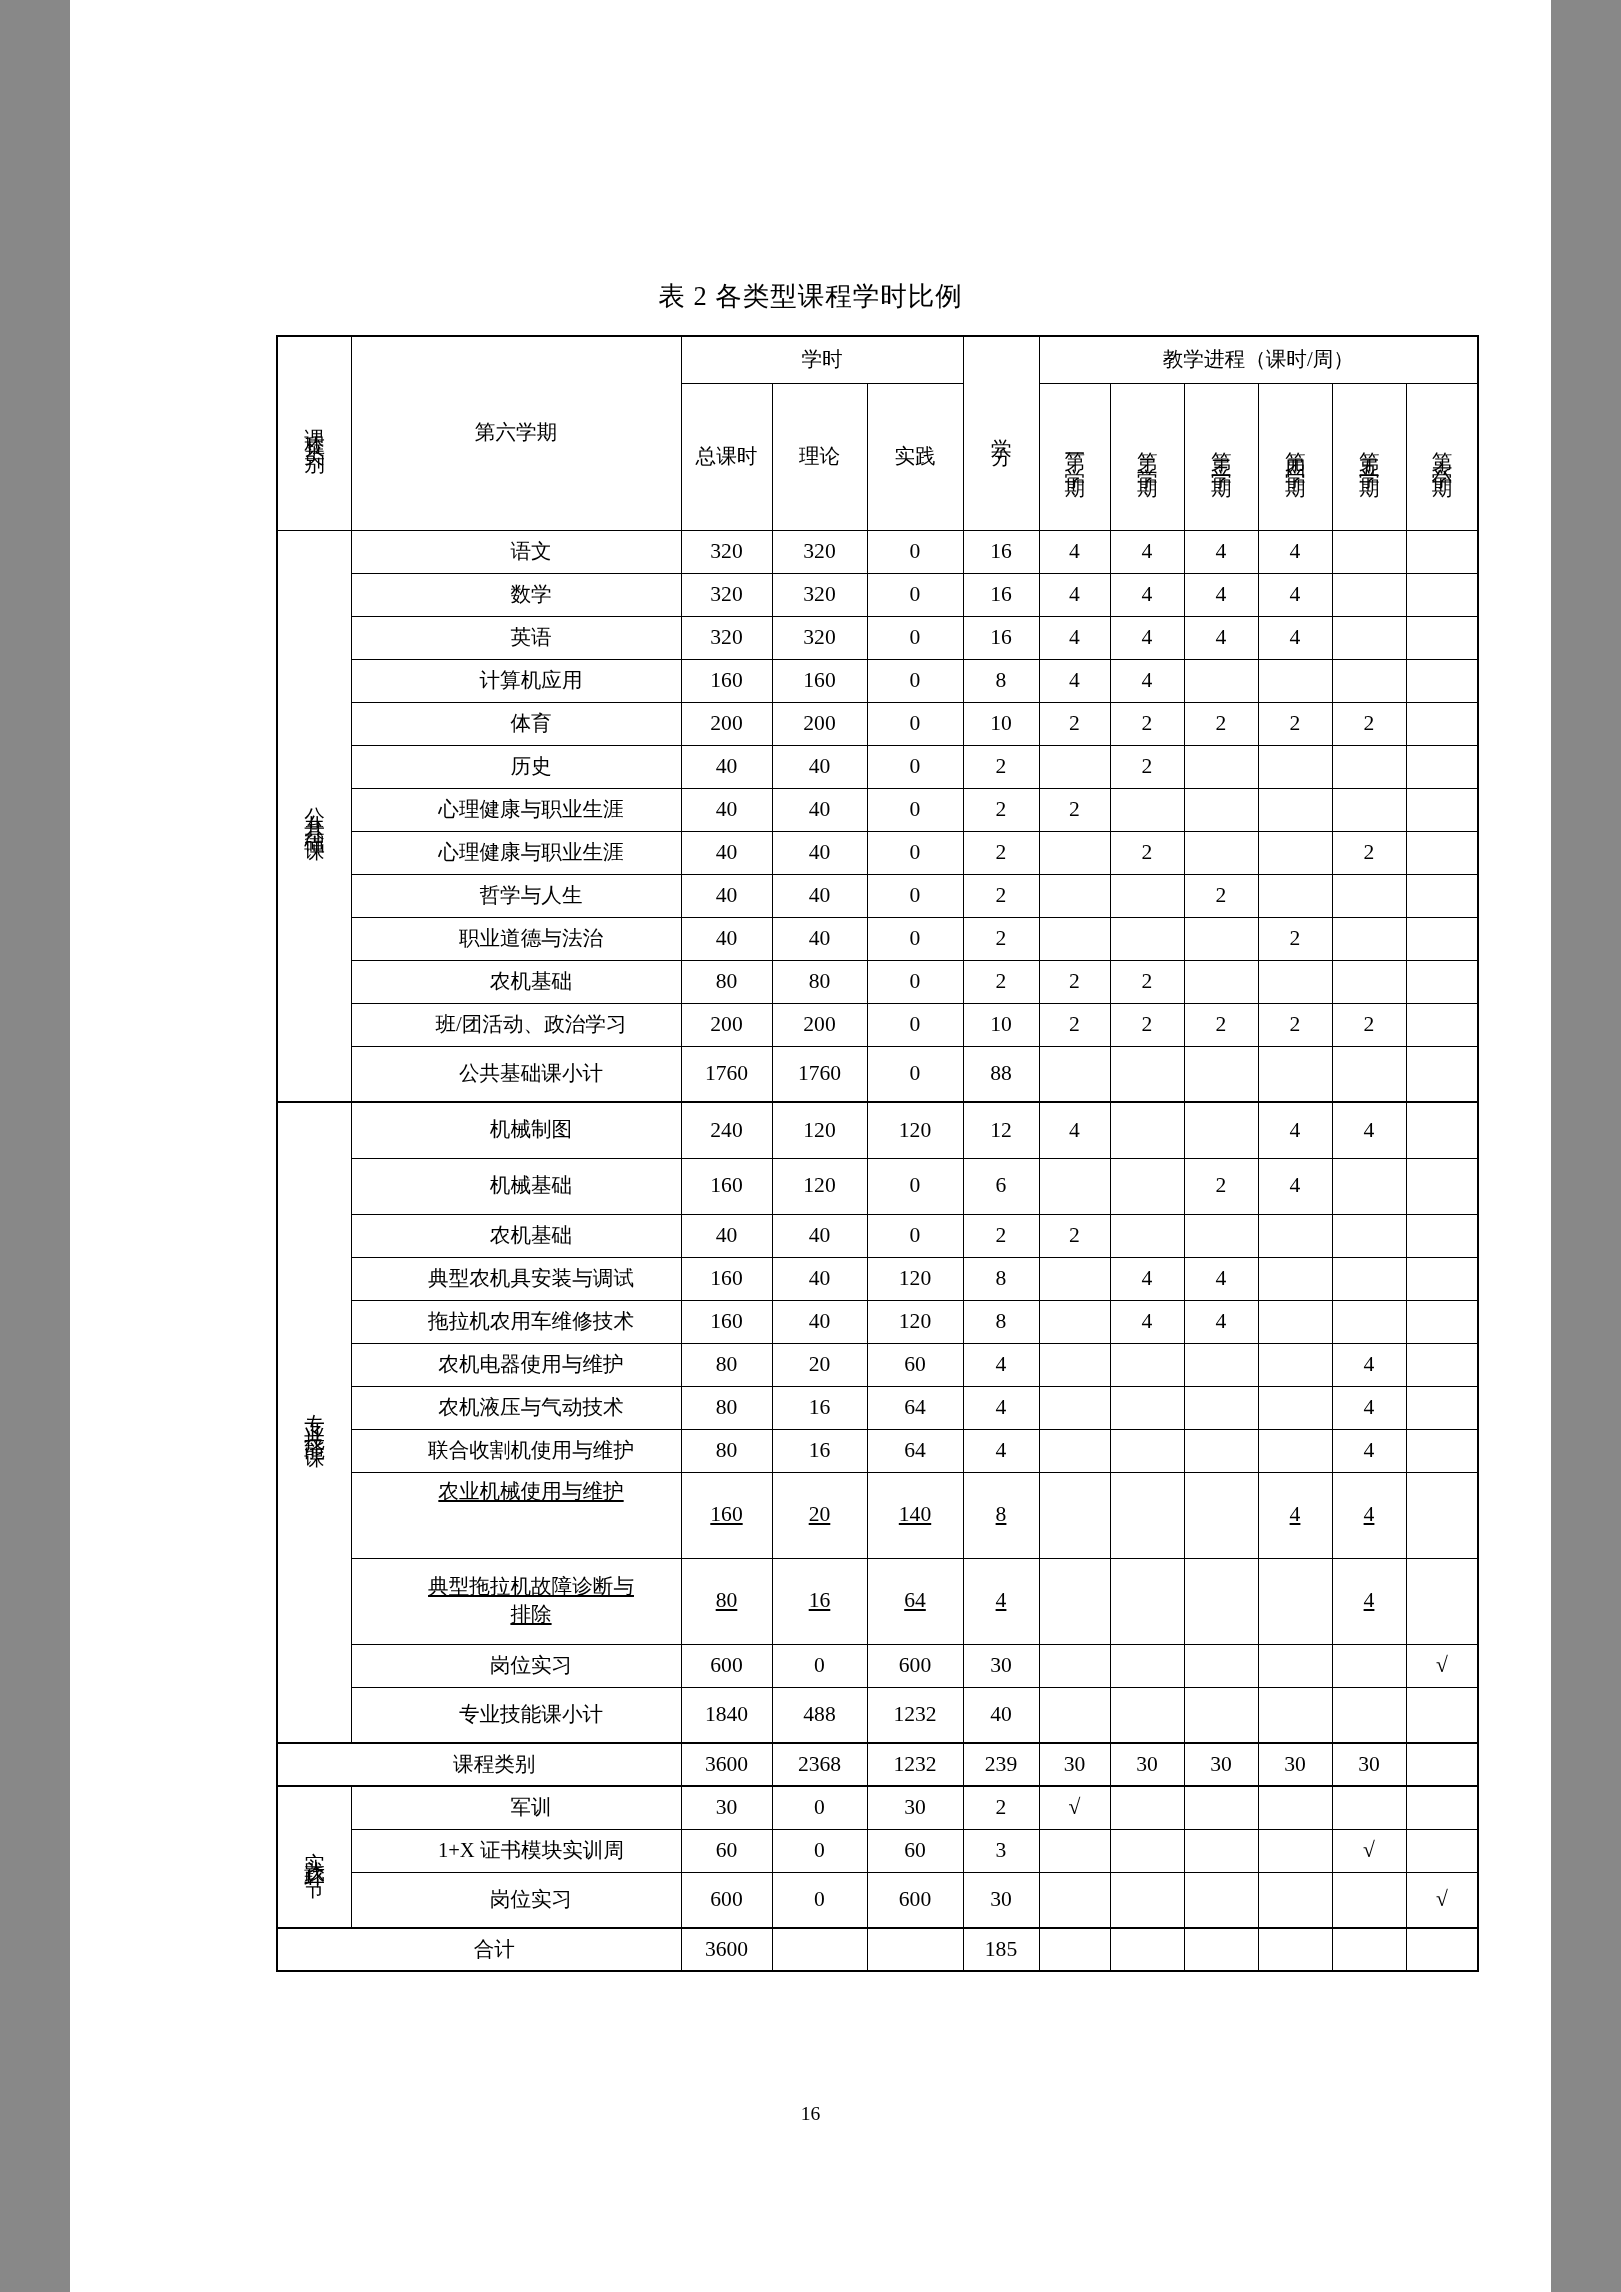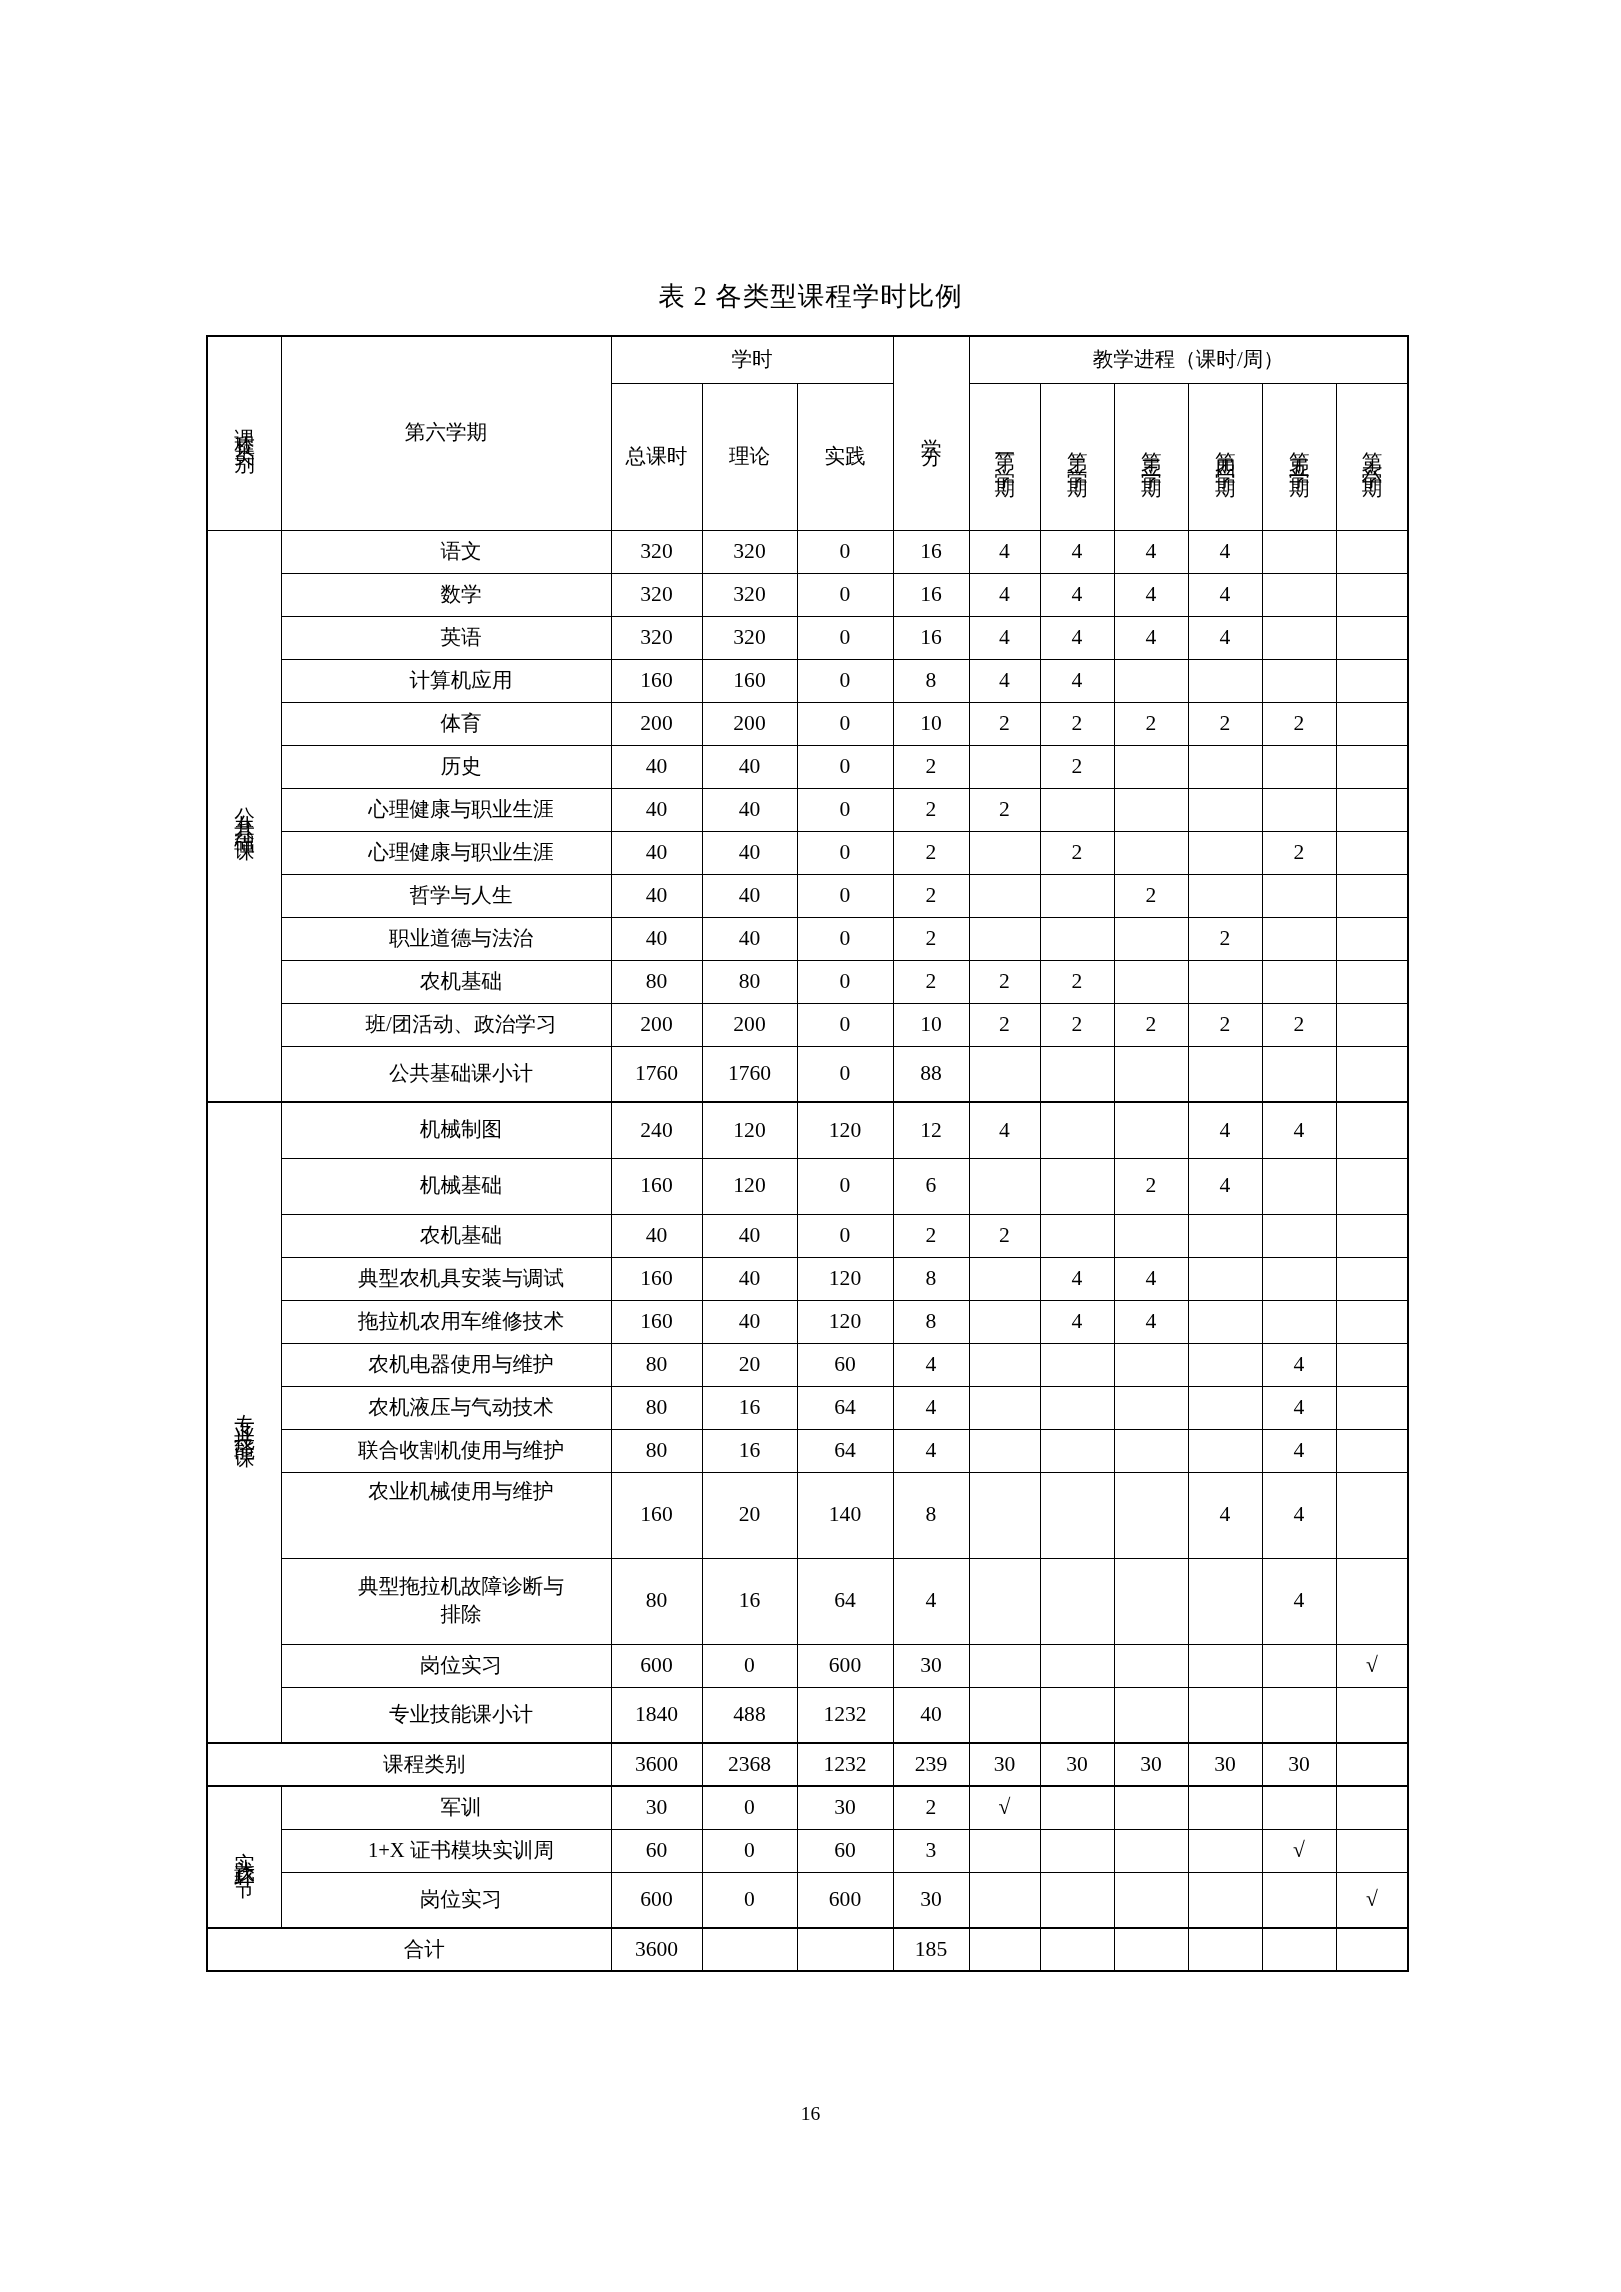--- a/index.html
+++ b/index.html
@@ -1,18 +1,18 @@
 <!DOCTYPE html>
 <html><head>
 <meta charset="utf-8">
 <style>
   html,body { margin:0; padding:0; background:#888; }
   .page {
     position:relative;
-    width:1621px; height:2293px;
+    width:1481px; height:2293px;
     background:#ffffff;
     font-family:"Liberation Serif","DejaVu Serif",serif;
     color:#000;
     margin:0 auto;
   }
   .doc-title {
     position:absolute;
     top:278px; left:0; width:100%;
     text-align:center;
     font-size:26.5px;
@@ -32,21 +32,21 @@
     padding:0 2px;
     font-weight:normal;
     font-size:20.6px;
     line-height:1.35;
     overflow:hidden;
   }
   .curriculum thead tr.hrow1 { height:47px; }
   .curriculum thead tr.hrow2 { height:147px; }
   tr.rh-std  { height:43px; }
   tr.rh-mid  { height:56px; }
-  tr.rh-tall { height:86px; }
+  tr.rh-tall { height:86px;text-decoration:underline; }
   tr.sec-top td { border-top:2px solid #000;margin-left:32px; }
   .vert {
     writing-mode:vertical-lr;
     text-orientation:upright;
     display:inline-block;
     letter-spacing:0.42em;
     line-height:1.2;
   }
   td.name { white-space:pre-line;padding-left:32px; }
   td.name-top { vertical-align:top; padding-top:5.9px; }

